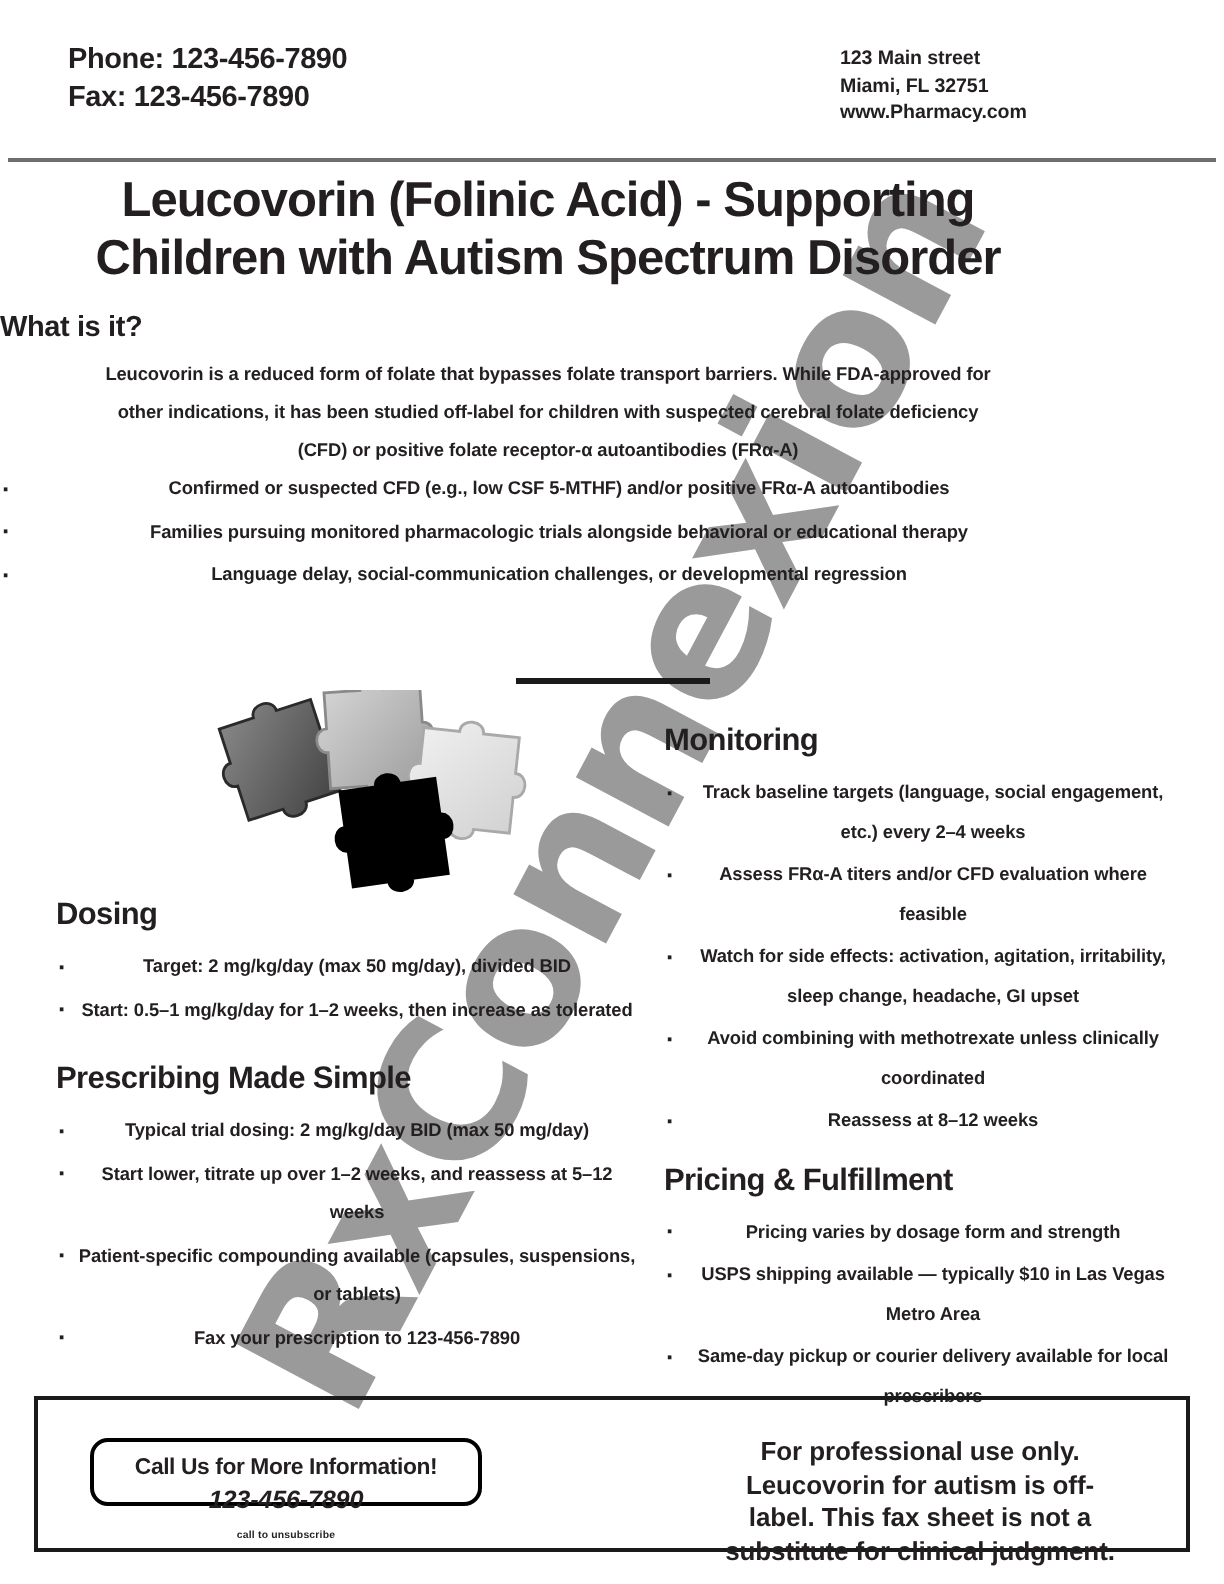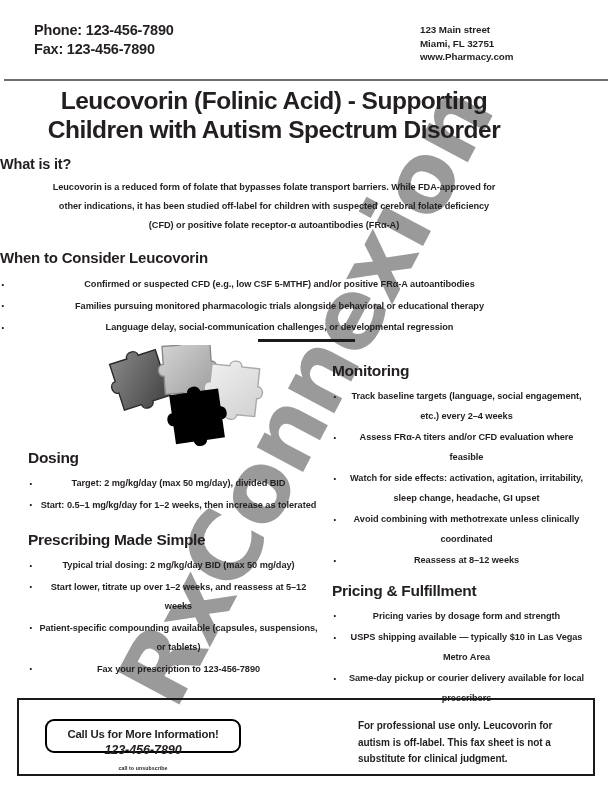--- a/index.html
+++ b/index.html
@@ -245,21 +245,22 @@
     font-size: 5.2px;
     font-weight: 700;
     letter-spacing: 0.1px;
     z-index: 4;
   }
   .disclaimer {
     position: absolute;
     left: 358px;
     top: 718px;
     width: 204px;
-    font-size: 10px;
+    text-align: center;
+    font-size: 13px;
     font-weight: 700;
     line-height: 16.5px;
     letter-spacing: -0.05px;
     z-index: 4;
   }
 </style>
 </head>
 <body>
 
 <div class="page">
@@ -280,21 +281,20 @@
     </div>
   </div>
   <div class="hdr-rule"></div>
 
   <div class="body-wrap">
     <h1 class="doc-title">Leucovorin (Folinic Acid) - Supporting Children with Autism Spectrum Disorder</h1>
 
     <div class="sec-head-center">What is it?</div>
     <p class="intro">Leucovorin is a reduced form of folate that bypasses folate transport  barriers. While FDA-approved for other indications, it has been studied off-label for children  with suspected cerebral folate deficiency (CFD)  or positive  folate receptor-α autoantibodies (FRα-A)</p>
 
-    <div class="sec-head-center when">When to Consider Leucovorin</div>
     <ul class="blist when-list">
       <li>Confirmed or suspected CFD (e.g., low CSF 5-MTHF) and/or positive FRα-A autoantibodies</li>
       <li>Families pursuing monitored pharmacologic trials alongside behavioral or educational therapy</li>
       <li>Language delay, social-communication challenges, or developmental regression</li>
     </ul>
   </div>
 
   <div class="mid-rule"></div>
 
   <div class="puzzle">

